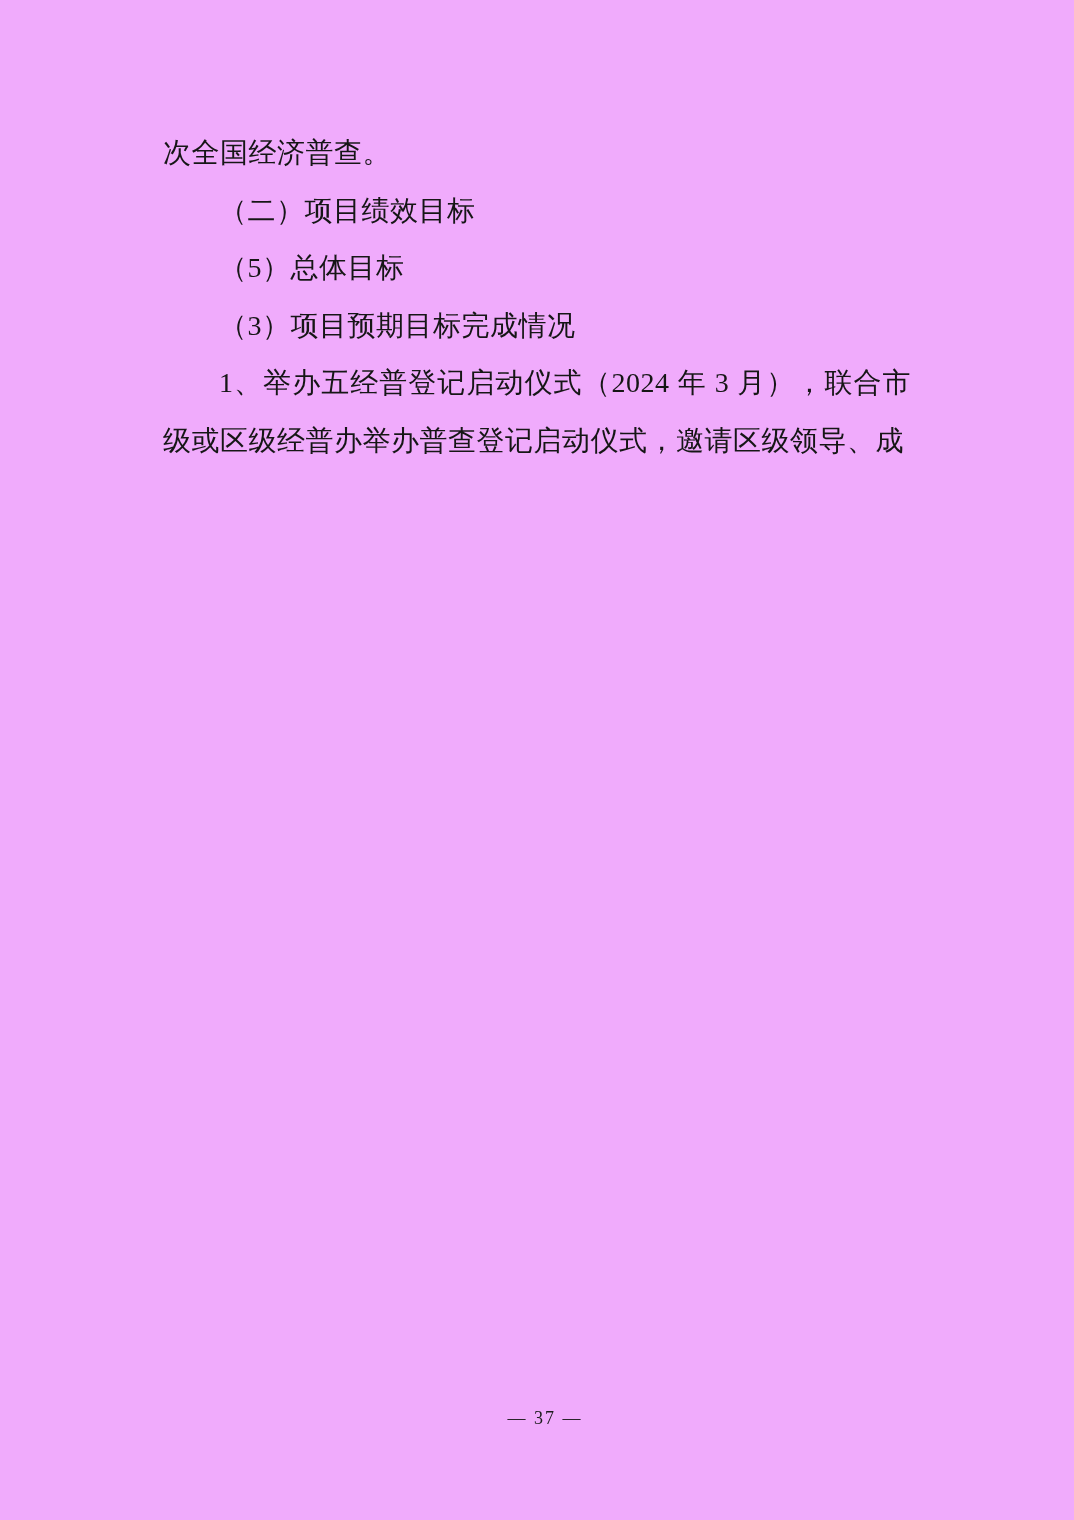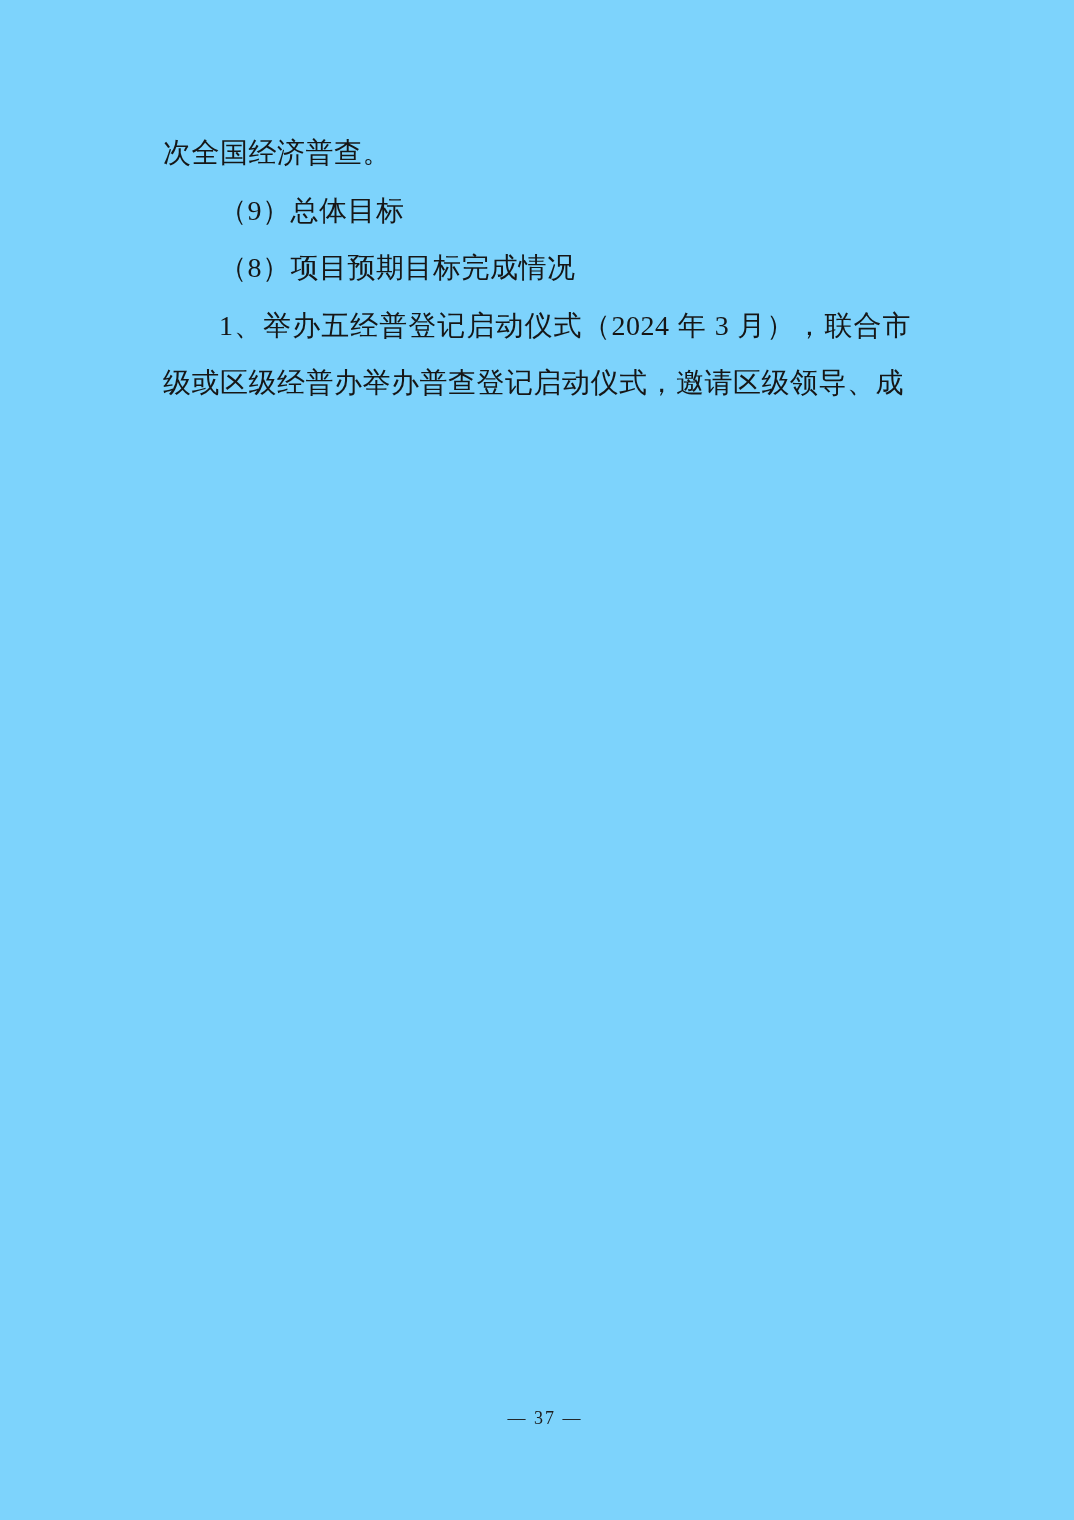--- a/index.html
+++ b/index.html
@@ -4,21 +4,21 @@
 <style>
   html, body {
     margin: 0;
     padding: 0;
     background: #ffffff;
   }
   .page {
     position: relative;
     width: 1074px;
     height: 1520px;
-    background: #7dd3fc;
+    background: #f0abfc;
     overflow: hidden;
     font-family: "Liberation Serif", "DejaVu Serif", serif;
     color: #161616;
   }
   .doc-body {
     position: absolute;
     left: 163px;
     top: 124px;
     width: 748px;
     font-size: 28px;
@@ -46,21 +46,22 @@
     letter-spacing: 2px;
     padding-left: 8px;
   }
 </style>
 </head>
 <body>
 
 <div class="page">
   <main class="doc-body">
     <p>次全国经济普查。</p>
-    <p class="indent">（9）总体目标</p>
-    <p class="indent">（8）项目预期目标完成情况</p>
+    <p class="indent">（二）项目绩效目标</p>
+    <p class="indent">（5）总体目标</p>
+    <p class="indent">（3）项目预期目标完成情况</p>
     <p class="indent">1、举办五经普登记启动仪式（2024 年 3 月），联合市级或区级经普办举办普查登记启动仪式，邀请区级领导、成</p>
   </main>
 
   <footer class="page-footer">
     <span>— 37 —</span>
   </footer>
 </div>
 
 </body></html>

